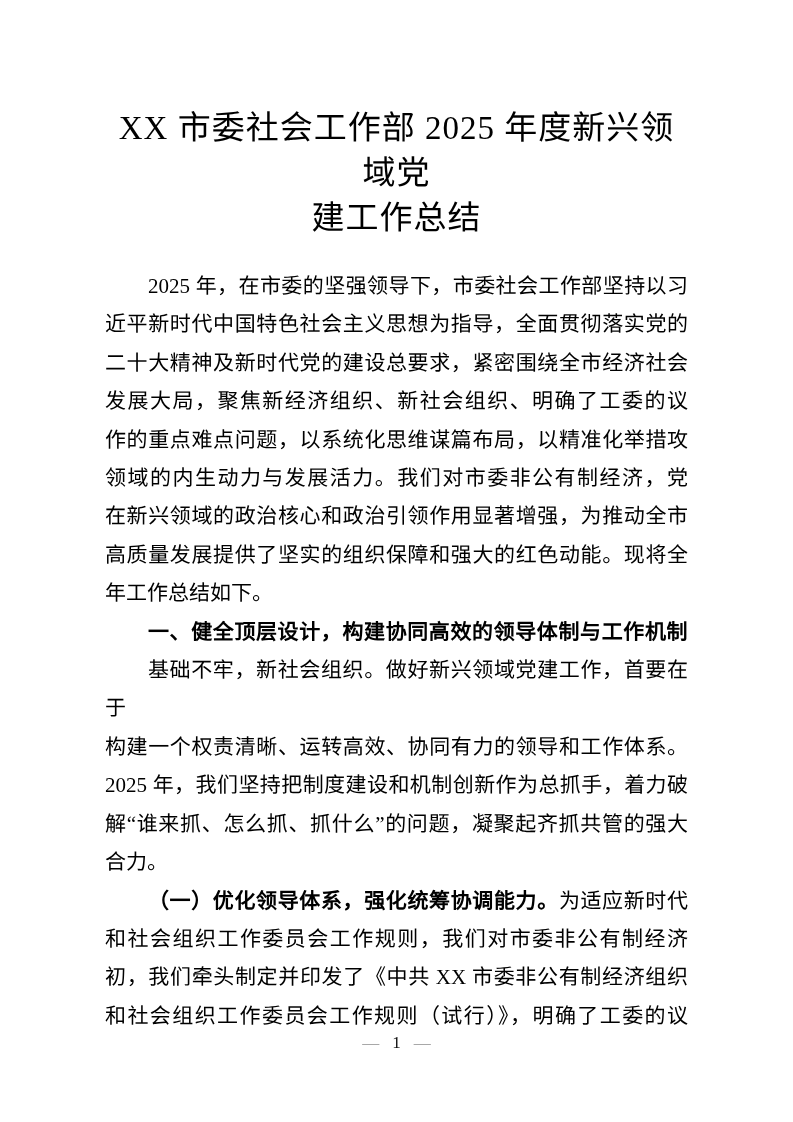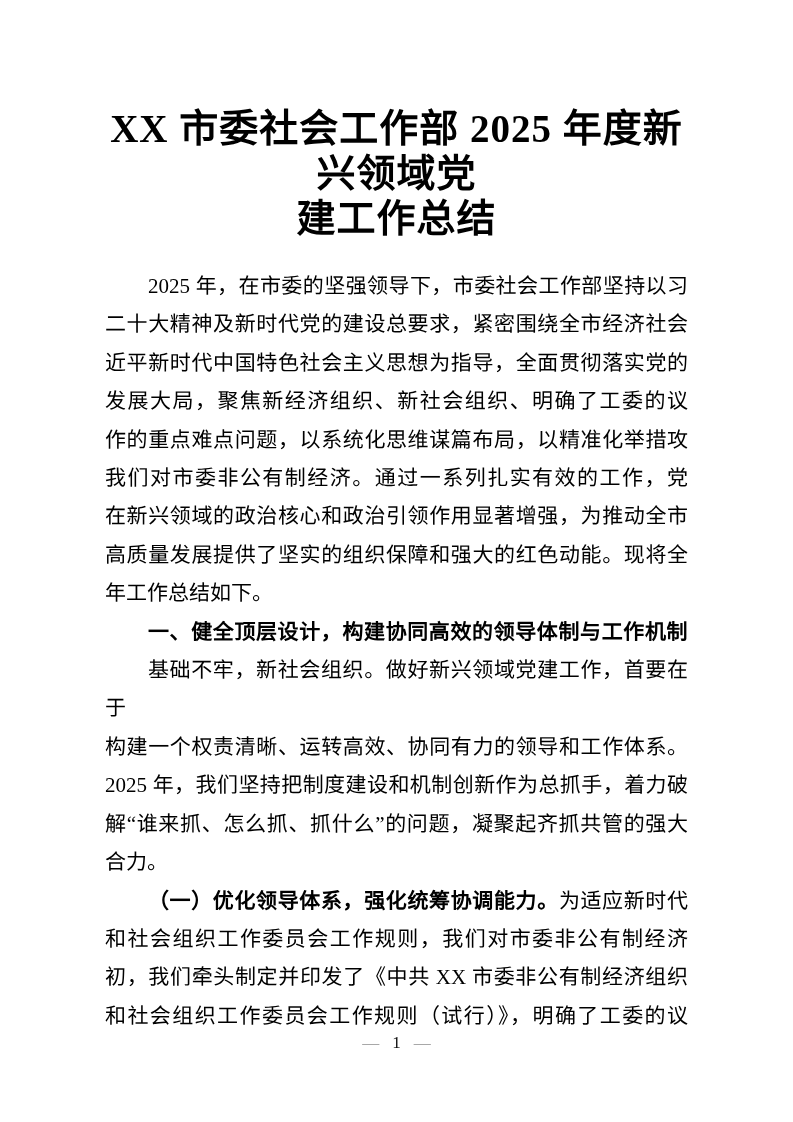--- a/index.html
+++ b/index.html
@@ -13,22 +13,22 @@
     font-family: "Liberation Serif", "DejaVu Serif", serif;
     overflow: hidden;
   }
   .content {
     position: absolute;
     left: 105px;
     top: 106px;
     width: 583px;
   }
   .doc-title {
-    font-size: 39px;
-    font-weight: bold;
+    font-size: 33px;
+    font-weight: normal;
     text-align: center;
     line-height: 45px;
     letter-spacing: 1px;
   }
   .title-line { display: block; }
   .body-text {
     margin-top: 26px;
     font-size: 21px;
     line-height: 38.4px;
   }
@@ -63,25 +63,25 @@
 <div class="page">
   <div class="content">
 
     <h1 class="doc-title">
       <span class="title-line">XX 市委社会工作部 2025 年度新兴领域党</span>
       <span class="title-line">建工作总结</span>
     </h1>
 
     <div class="body-text">
       <div class="line just indent">2025 年，在市委的坚强领导下，市委社会工作部坚持以习</div>
+      <div class="line just">近平新时代中国特色社会主义思想为指导，全面贯彻落实党的</div>
       <div class="line just">二十大精神及新时代党的建设总要求，紧密围绕全市经济社会</div>
-      <div class="line just">近平新时代中国特色社会主义思想为指导，全面贯彻落实党的</div>
       <div class="line just">发展大局，聚焦新经济组织、新社会组织、明确了工委的议</div>
       <div class="line just">作的重点难点问题，以系统化思维谋篇布局，以精准化举措攻</div>
-      <div class="line just">我们对市委非公有制经济。通过一系列扎实有效的工作，党</div>
+      <div class="line just">领域的内生动力与发展活力。我们对市委非公有制经济，党</div>
       <div class="line just">在新兴领域的政治核心和政治引领作用显著增强，为推动全市</div>
       <div class="line just">高质量发展提供了坚实的组织保障和强大的红色动能。现将全</div>
       <div class="line">年工作总结如下。</div>
 
       <div class="line just indent heading">一、健全顶层设计，构建协同高效的领导体制与工作机制</div>
 
       <div class="line just indent">基础不牢，新社会组织。做好新兴领域党建工作，首要在于</div>
       <div class="line just">构建一个权责清晰、运转高效、协同有力的领导和工作体系。</div>
       <div class="line just">2025 年，我们坚持把制度建设和机制创新作为总抓手，着力破</div>
       <div class="line just">解“谁来抓、怎么抓、抓什么”的问题，凝聚起齐抓共管的强大</div>

